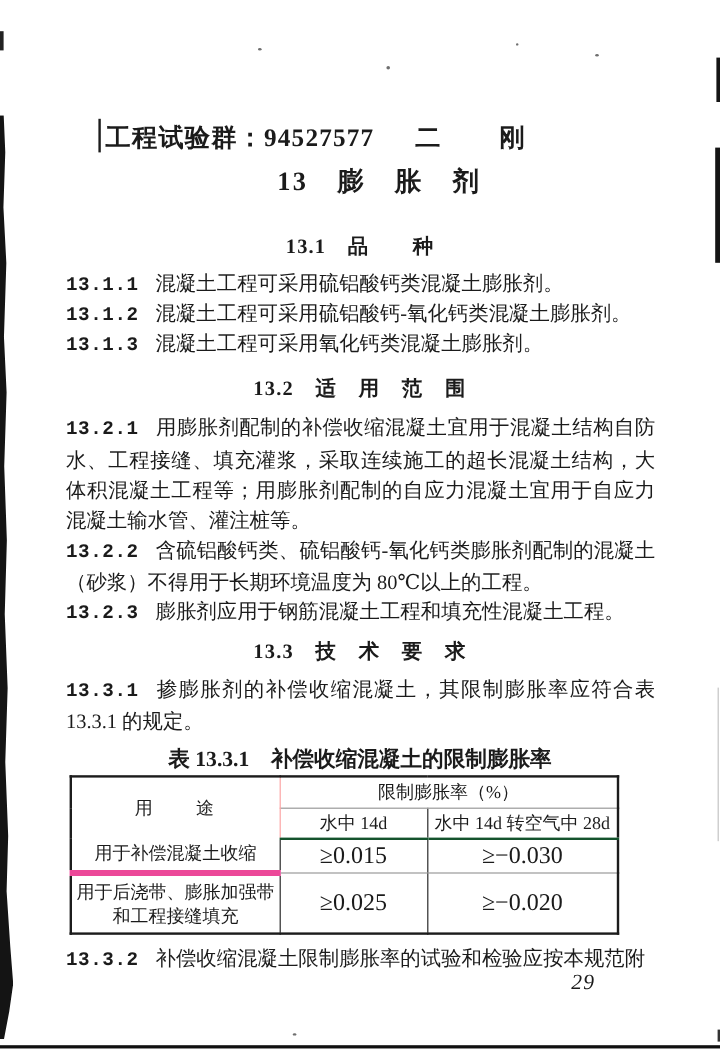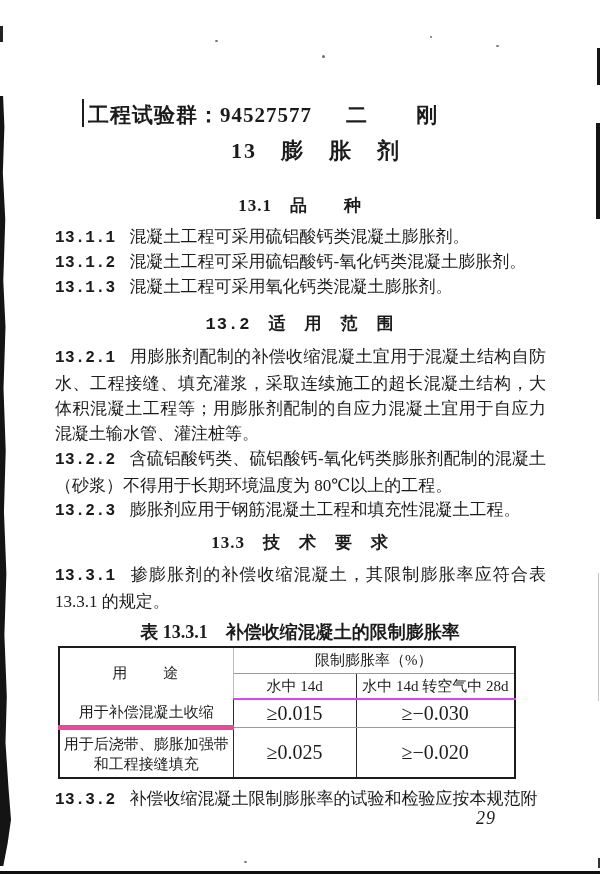--- a/index.html
+++ b/index.html
@@ -33,21 +33,21 @@
 
   
   .wm-line{position:absolute;left:88px;top:101px;font-size:21px;font-weight:600;letter-spacing:1px;white-space:nowrap;}
   .wm-bar{position:absolute;left:82px;top:99px;width:2px;height:28px;background:#1d1d1d;}
   .wm-right{margin-left:34px;letter-spacing:14px;}
 
   
   .chapter-title{position:absolute;left:0;top:136px;width:100%;text-align:center;font-size:22px;font-weight:700;letter-spacing:2px;margin-left:16px;}
   .sec-head{position:absolute;left:0;width:100%;text-align:center;font-size:17px;font-weight:700;letter-spacing:1px;}
   .sec-head.h1{top:194px;}
-  .sec-head.h2{top:312px;font-family:Liberation Mono, monospace;}
+  .sec-head.h2{top:312px;}
   .sec-head.h3{top:531px;}
 
   
   .clause{
     position:absolute;left:55px;width:491px;
     font-size:17px;line-height:25px;
     text-align:justify;text-justify:inter-character;
     margin:0;
   }
   .clause .num{font-weight:700;margin-right:14px;letter-spacing:.5px;font-family:Liberation Mono, monospace;font-size:16px;}
@@ -59,21 +59,21 @@
   .tbl-caption{position:absolute;left:0;top:620px;width:100%;text-align:center;font-size:18px;font-weight:700;}
   table.spec{
     position:absolute;left:58px;top:646px;
     width:456px;border-collapse:collapse;table-layout:fixed;
     font-size:15px;text-align:center;
     border:2px solid #1c1c1c;
   }
   table.spec td,table.spec th{padding:0 2px;font-weight:400;}
   .th-usage{border-right:1px solid #fca5a5;font-weight:700;letter-spacing:2px;font-family:Liberation Serif, serif;}
   .th-group{border-bottom:1px solid #9a9a9a;font-weight:700;height:25px;margin-top:37px;}
-  .th-sub{border-bottom:2px solid #d946ef;font-weight:700;height:24px;}
+  .th-sub{border-bottom:2px solid #14532d;font-weight:700;height:24px;}
   .th-sub.w14{border-right:1px solid #2a2a2a;}
   .row1 td{height:26px;border-bottom:1px solid #9a9a9a;}
   .row2 td{height:47px;}
   .td-usage{border-right:1px solid #2a2a2a;font-weight:700;line-height:20px;}
   .td-val{font-size:20px;}
   .td-val.mid{border-right:1px solid #2a2a2a;}
   .row1 .td-usage{border-bottom:5px solid #ec4899;}
 
   
   .page-num{position:absolute;left:476px;top:808px;font-size:18px;font-style:italic;letter-spacing:1px;}

